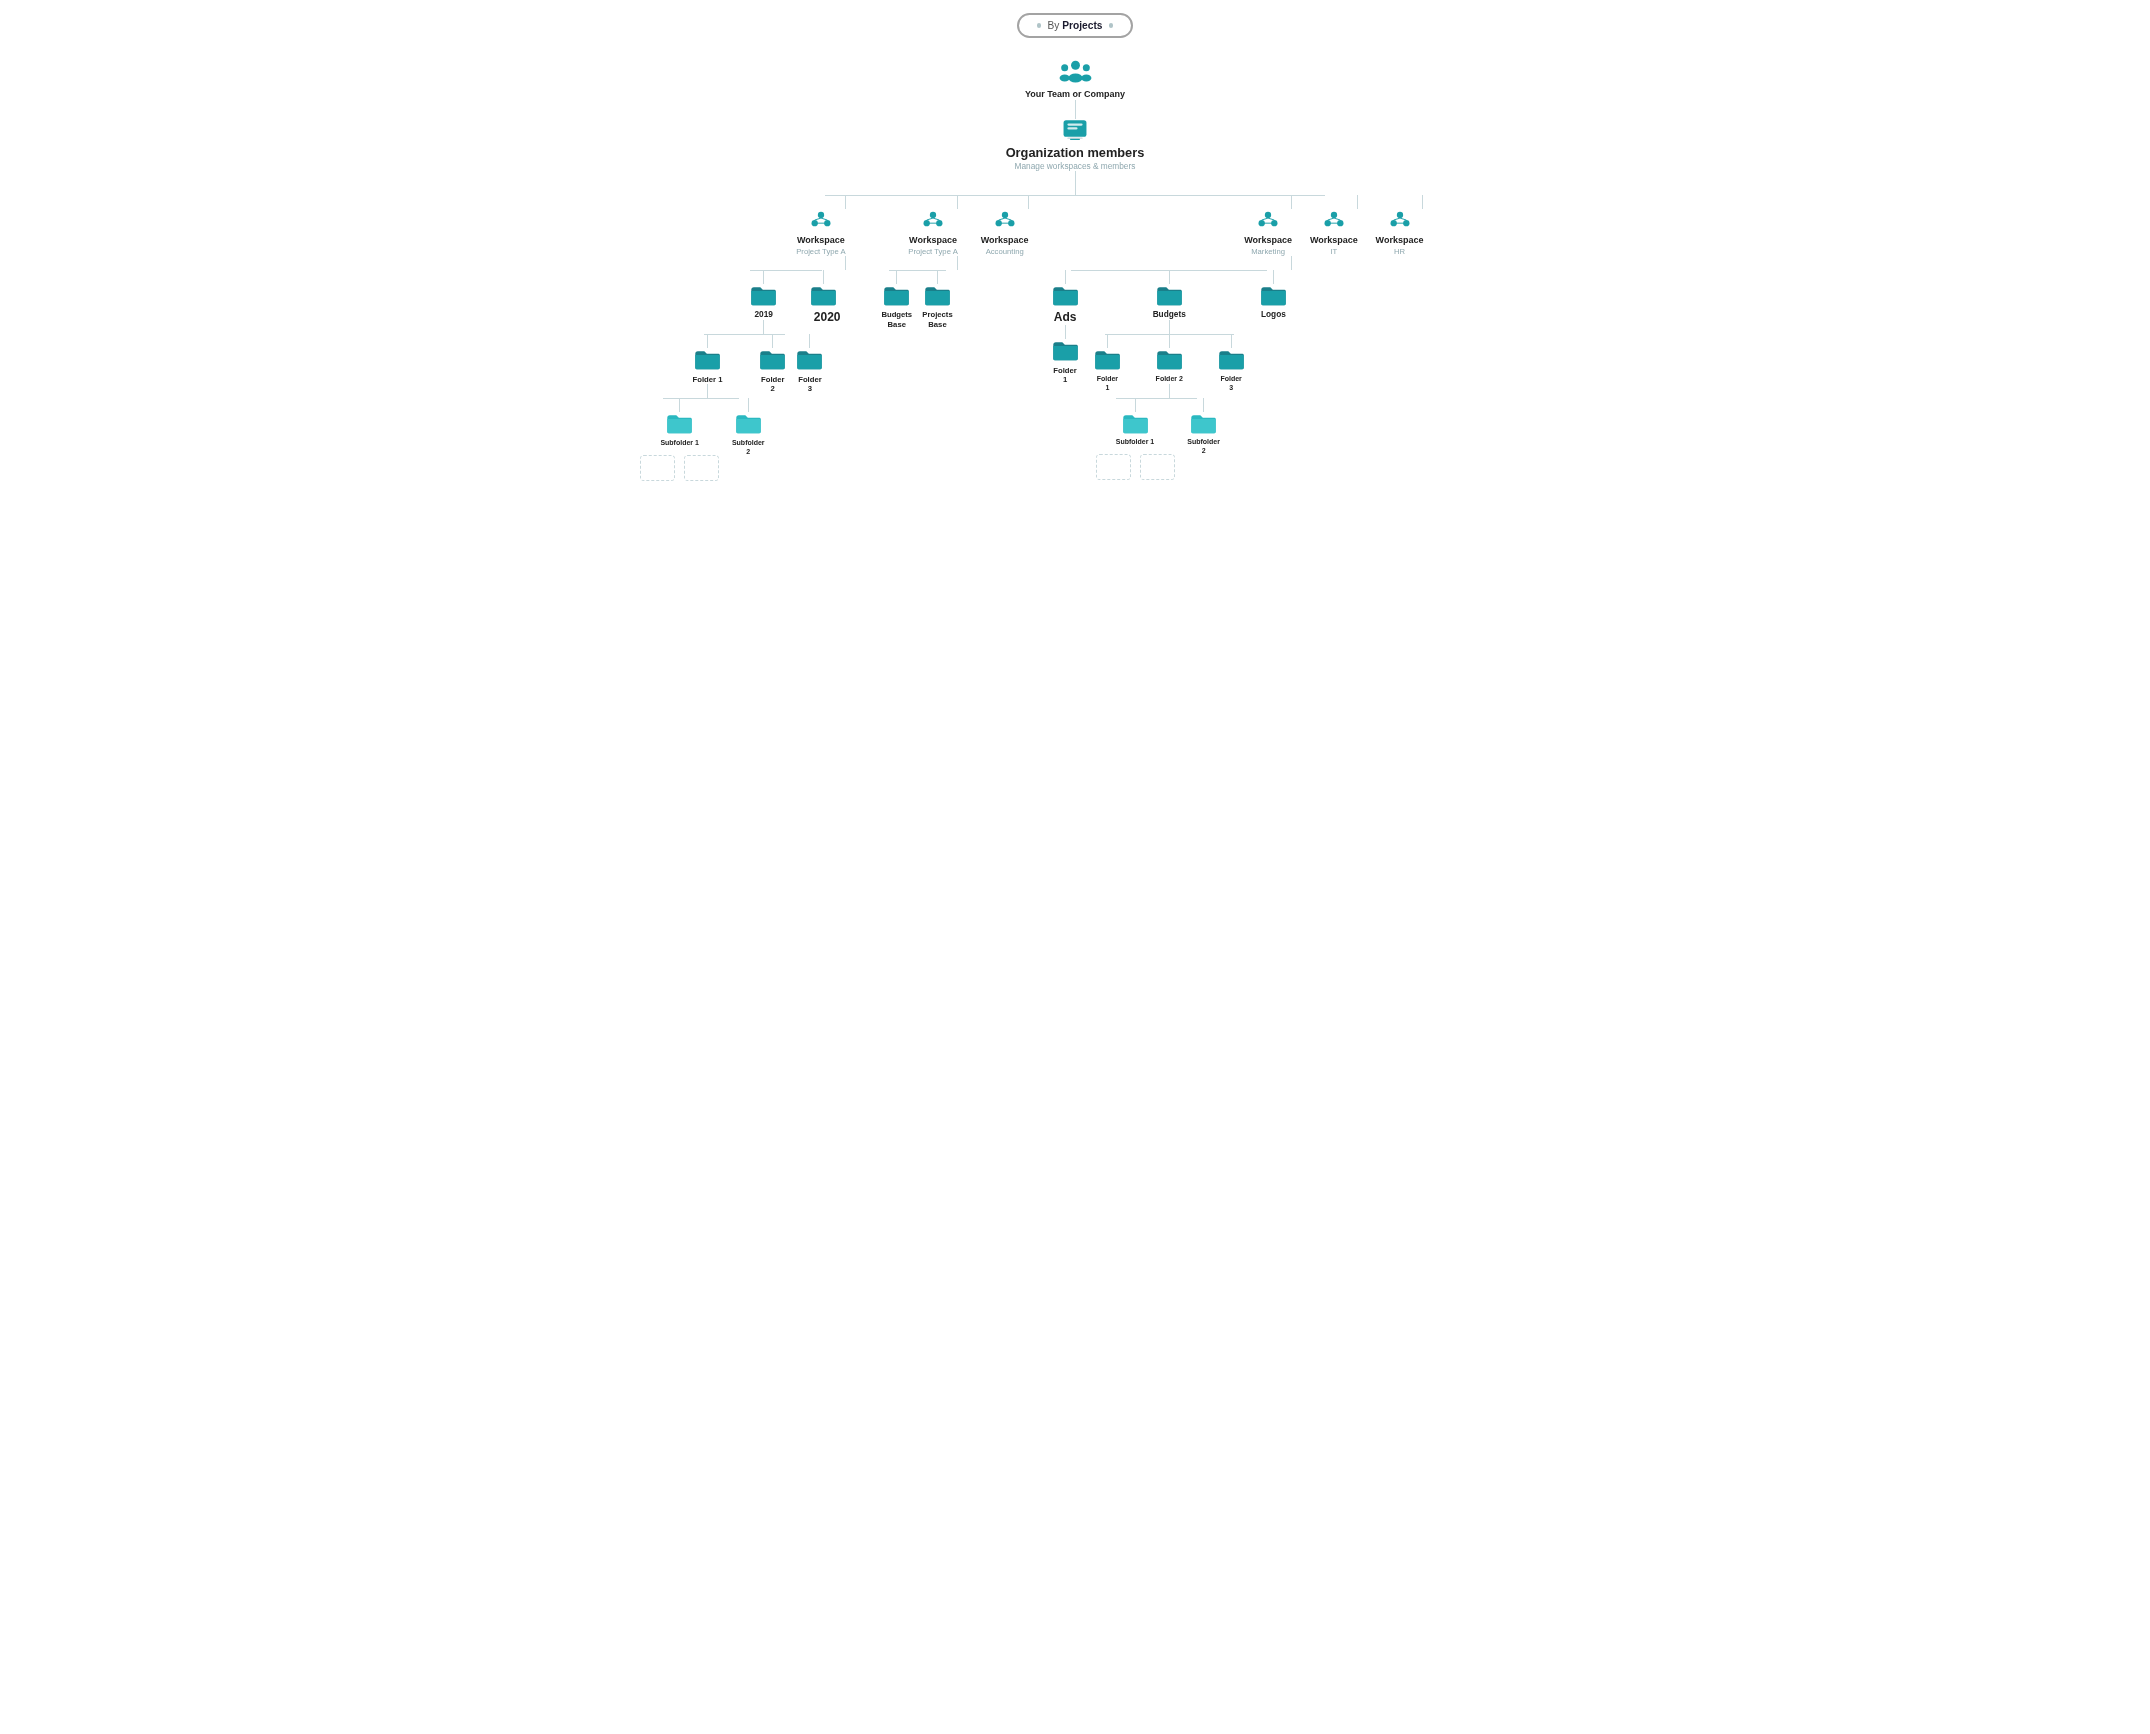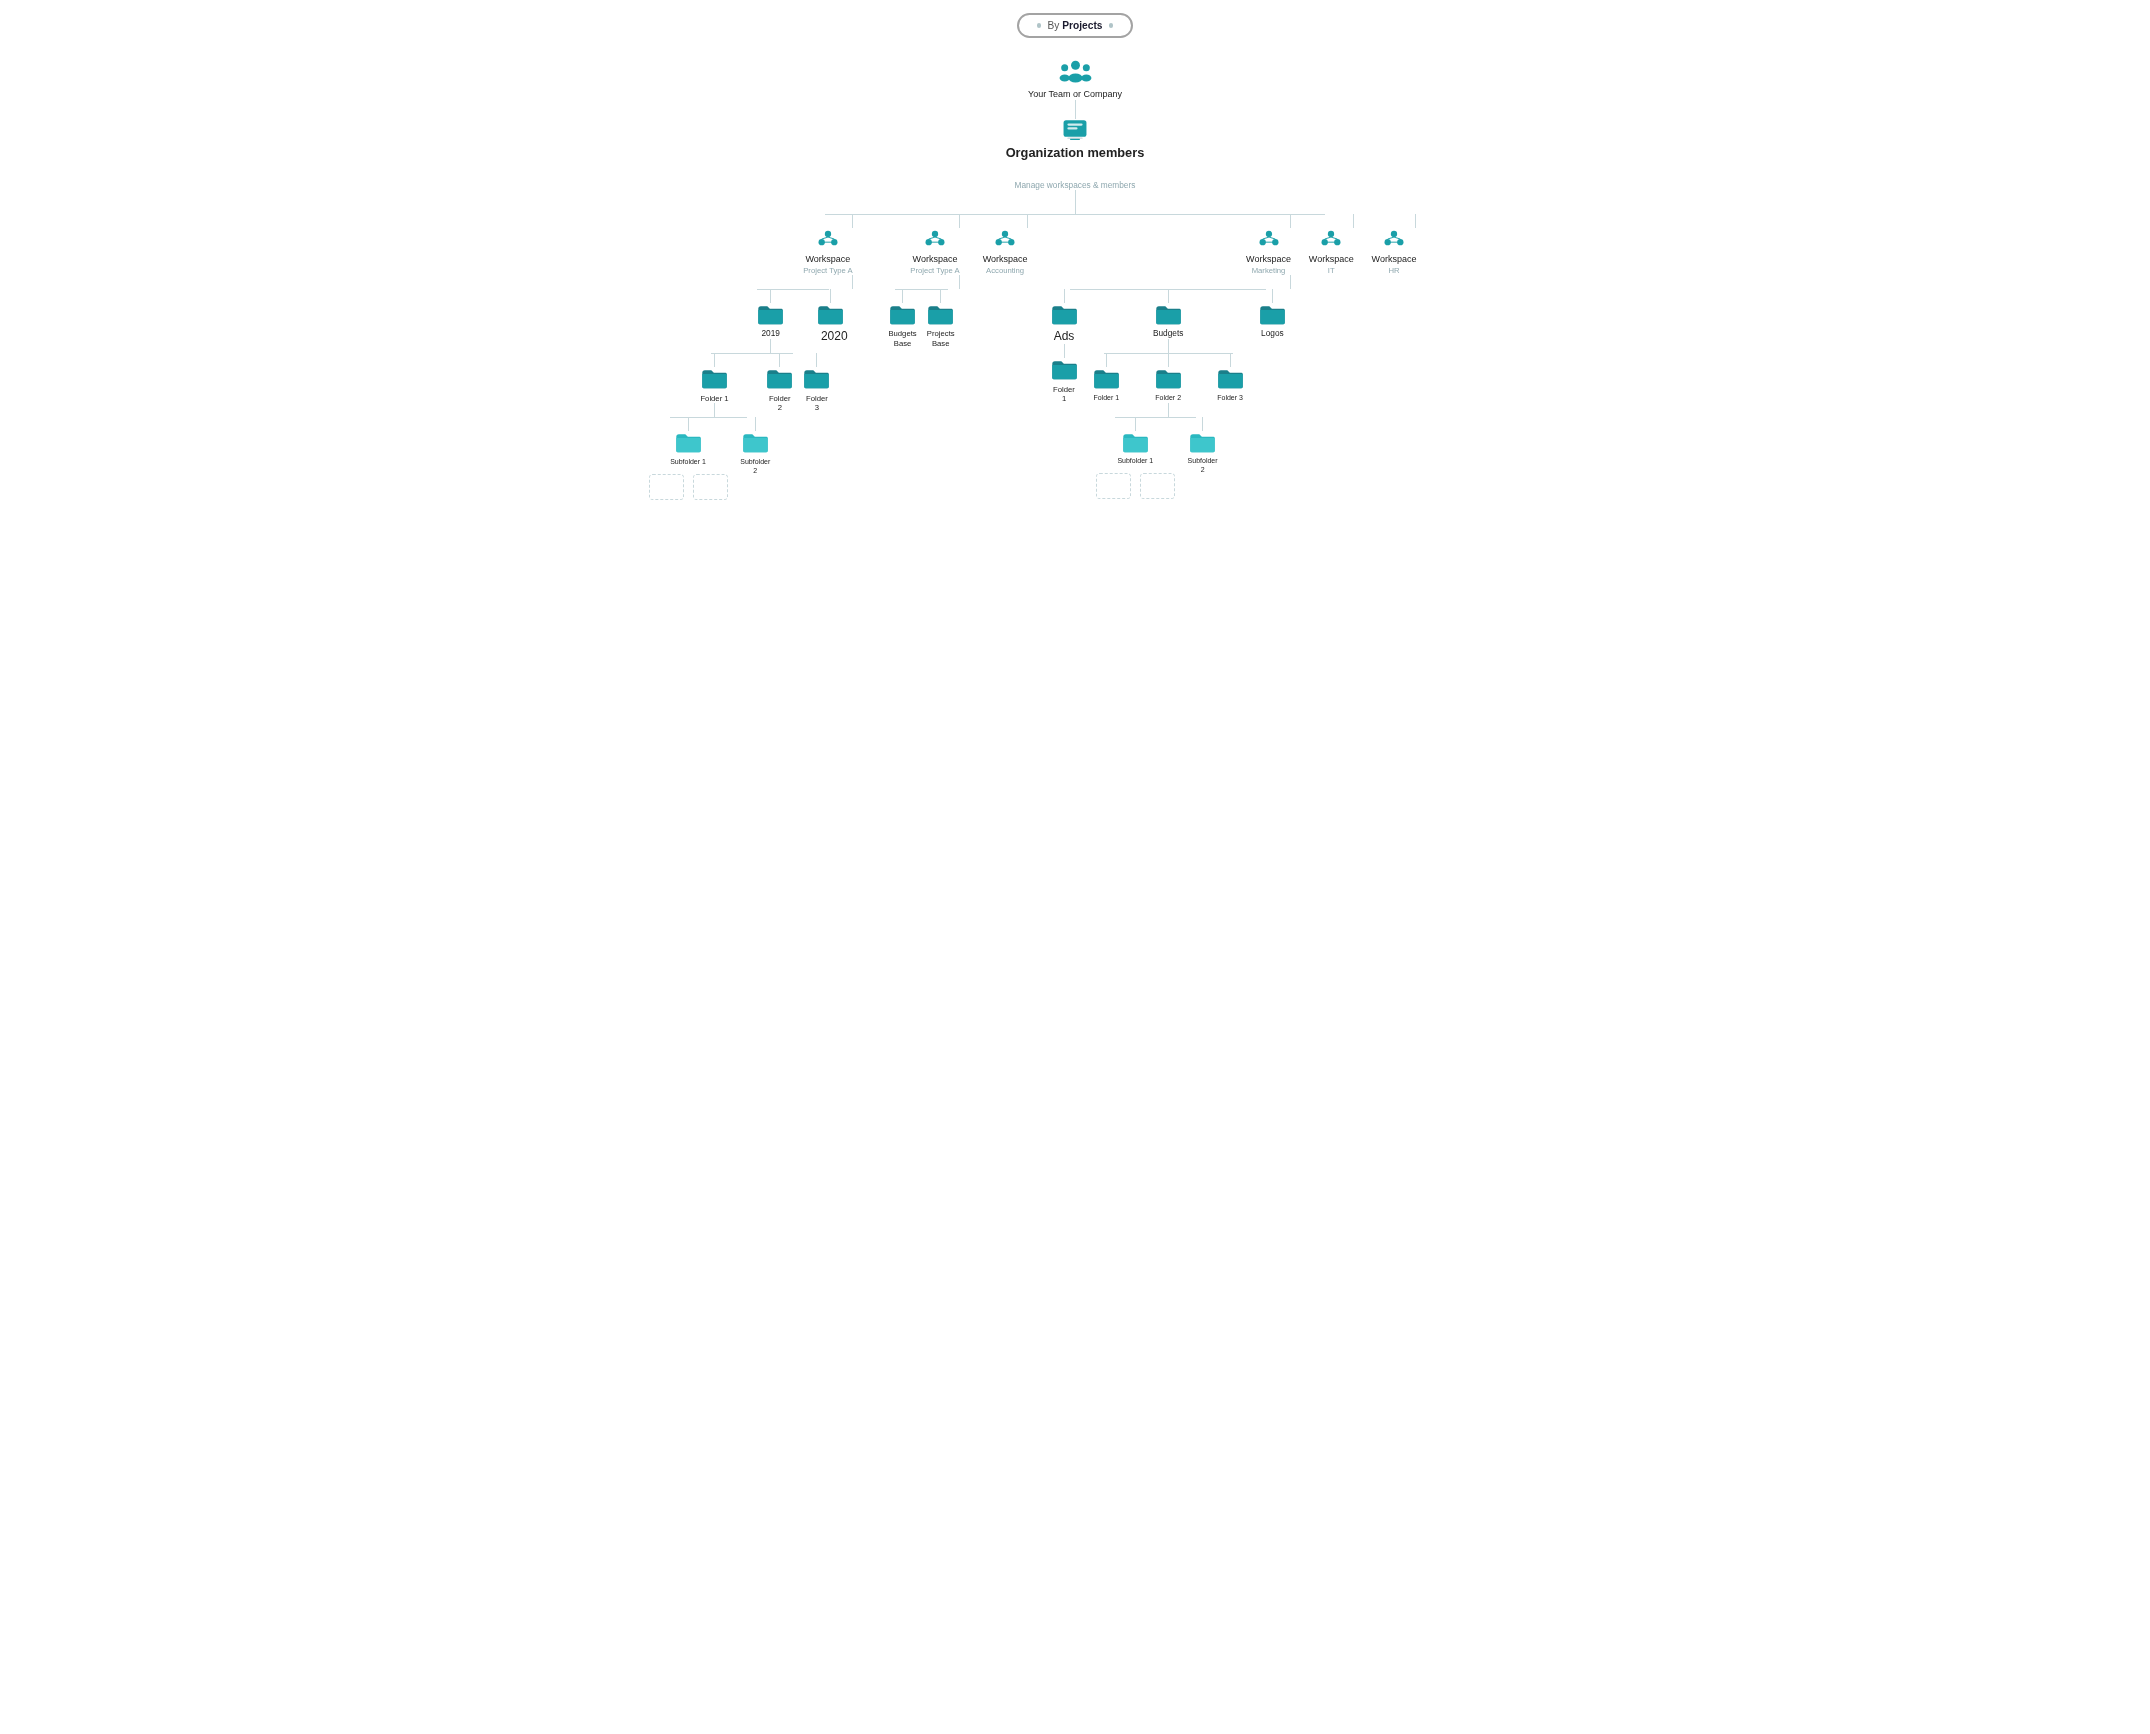--- a/index.html
+++ b/index.html
@@ -36,21 +36,21 @@
     
     .node {
       display: flex;
       flex-direction: column;
       align-items: center;
       text-align: center;
     }
 
     .node-label {
       font-size: 9px;
-      font-weight: 400;
+      font-weight: 700;
       color: #222;
       margin-top: 3.8px;
       line-height: 1.2;
     }
     .node-sublabel {
       font-size: 7.7px;
       color: #8fa8af;
       margin-top: 1.3px;
     }
 
@@ -93,21 +93,21 @@
     .dashed-row {
       display: flex;
       gap: 3.8px;
       margin-top: 5.1px;
     }
 
     
     .org-subtitle {
       font-size: 8.3px;
       color: #8fa8af;
-      margin-top: 19px;
+      margin-top: 0;
     }
     .org-title {
       font-size: 12.8px;
       font-weight: 700;
       color: #222;
     }
 
     
     .workspaces-level {
       display: flex;

